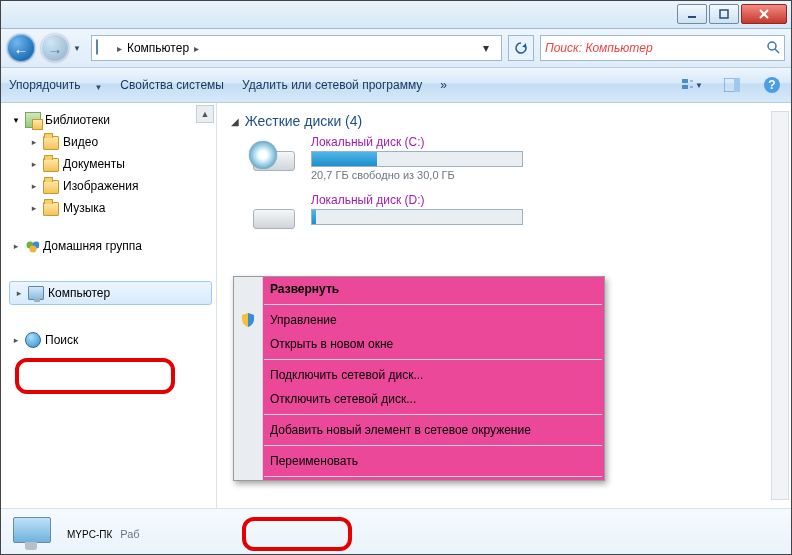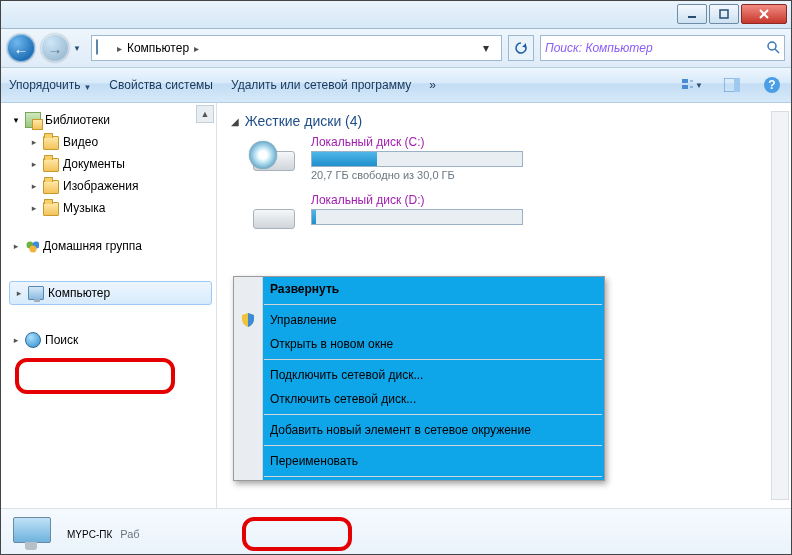--- a/index.html
+++ b/index.html
@@ -12,25 +12,25 @@
   
   .navbar{height:38px;background:linear-gradient(#eef5fc,#dfecf8);border-bottom:1px solid #b7cde0;display:flex;align-items:center;padding:0 6px;gap:6px}
   .nav-circle{width:28px;height:28px;border-radius:50%;background:radial-gradient(circle at 35% 30%,#6fb7ef,#1e6fb5 70%);display:flex;justify-content:center;align-items:center;color:#fff;font-size:15px;box-shadow:inset 0 0 0 1px rgba(255,255,255,.5),0 0 2px rgba(0,0,0,.4)}
   .nav-circle.fwd{background:radial-gradient(circle at 35% 30%,#cfe7f7,#9fbdd4 70%);color:#5d7a92}
   .nav-drop{font-size:8px;color:#2a4e74;margin-left:-2px;margin-right:4px}
   .breadcrumb{flex:1;height:24px;border:1px solid #9db9d2;background:#fff;display:flex;align-items:center;padding:0 4px;gap:2px}
   .bc-icon{width:16px;height:16px;display:inline-block}
   .bc-arrow{color:#555;font-size:10px;padding:0 3px}
   .bc-bigarrow{width:22px;text-align:center;color:#333}
   .refresh{width:24px;height:24px;border:1px solid #9db9d2;background:#eaf3fa;display:flex;justify-content:center;align-items:center;color:#1e5fa6}
-  .search{width:235px;height:24px;border:1px solid #9db9d2;background:#fff;display:flex;align-items:center;padding:0 4px;color:#8b5cf6;font-style:italic}
+  .search{width:235px;height:24px;border:1px solid #9db9d2;background:#fff;display:flex;align-items:center;padding:0 4px;color:#ef4444;font-style:italic}
   .search .mag{margin-left:auto;color:#3a76b5;font-style:normal}
   
   .toolbar{height:34px;background:linear-gradient(#eef6fe,#d7e9f9 45%,#c3ddf4 46%,#d6e9f9);border-bottom:1px solid #b3cde2;display:flex;align-items:center;padding:0 8px;gap:18px;color:#16375b}
-  .tb-item{display:flex;align-items:flex-end;gap:3px;cursor:default}
+  .tb-item{display:flex;align-items:flex-end;gap:14px;cursor:default}
   .tb-sep{flex:1}
   .tb-drop{font-size:8px;color:#2a4e74}
   .tb-iconbtn{width:22px;height:22px;display:flex;justify-content:center;align-items:center}
   
   .body{display:flex;height:calc(555px - 28px - 38px - 34px - 50px)}
   .sidebar{width:215px;border-right:1px solid #d8e2ea;position:relative;padding-top:6px;overflow:hidden}
   .tree-scroll{position:absolute;top:2px;right:2px;width:16px;height:16px;background:#e9eef3;border:1px solid #c4cfd9;display:flex;justify-content:center;align-items:center;font-size:9px;color:#555}
   .tree{padding-left:6px}
   .tree-node{display:flex;align-items:center;height:22px;gap:4px;padding-left:4px}
   .twist{width:10px;font-size:9px;color:#555;text-align:center}
@@ -48,21 +48,21 @@
   .drive-icon{width:48px;height:40px;position:relative}
   .drive-icon .slab{position:absolute;left:4px;top:16px;width:40px;height:18px;background:linear-gradient(#f5f7f8,#cfd5da);border:1px solid #a9b2bb;border-radius:3px}
   .drive-icon .disc{position:absolute;left:0;top:6px;width:28px;height:28px;border-radius:50%;background:radial-gradient(circle,#fff 20%,#b9e3f3 40%,#6da9c8 70%);box-shadow:0 0 1px #777}
   .drive-info{display:flex;flex-direction:column;gap:2px}
   .drive-name{color:#a21caf}
   .drive-bar{width:210px;height:14px;border:1px solid #9bb1c5;background:#e9eef3;position:relative}
   .drive-fill{position:absolute;left:0;top:0;bottom:0;background:linear-gradient(#4fb6e8,#1f8fcd)}
   .drive-sub{color:#6a7680;font-size:11px}
   .content-scroll{position:absolute;right:2px;top:8px;bottom:8px;width:16px;background:#f1f3f6;border:1px solid #d7dde4}
   
-  .ctx{position:absolute;left:232px;top:275px;width:370px;background:#0ea5e9;border:1px solid #9a9a9a;box-shadow:2px 3px 6px rgba(0,0,0,.35);z-index:50}
+  .ctx{position:absolute;left:232px;top:275px;width:370px;background:#ec4899;border:1px solid #9a9a9a;box-shadow:2px 3px 6px rgba(0,0,0,.35);z-index:50}
   .ctx-strip{position:absolute;left:0;top:0;bottom:0;width:28px;background:#e9edf2;border-right:1px solid #d0d5db}
   .ctx-item{position:relative;height:24px;display:flex;align-items:center;padding-left:36px;font-size:12px;color:#000}
   .ctx-item.bold{font-weight:700}
   .ctx-sep{height:1px;background:#d0d5db;margin:3px 2px 3px 30px}
   .ctx-icon{position:absolute;left:5px;top:3px;width:18px;height:18px;display:flex;justify-content:center;align-items:center}
   
   .details{height:50px;border-top:1px solid #d8e2ea;background:linear-gradient(#f5fafe,#e9f2fb);display:flex;align-items:center;padding:0 8px;gap:12px}
   .det-monitor{width:46px;height:38px;position:relative}
   .det-monitor .scr{position:absolute;left:4px;top:2px;width:36px;height:24px;background:linear-gradient(#bfe2f7,#6fb2dd);border:1px solid #6a8aa5;border-radius:2px}
   .det-monitor .stand{position:absolute;left:16px;top:27px;width:12px;height:8px;background:#b7c0c9;border-radius:0 0 3px 3px}

